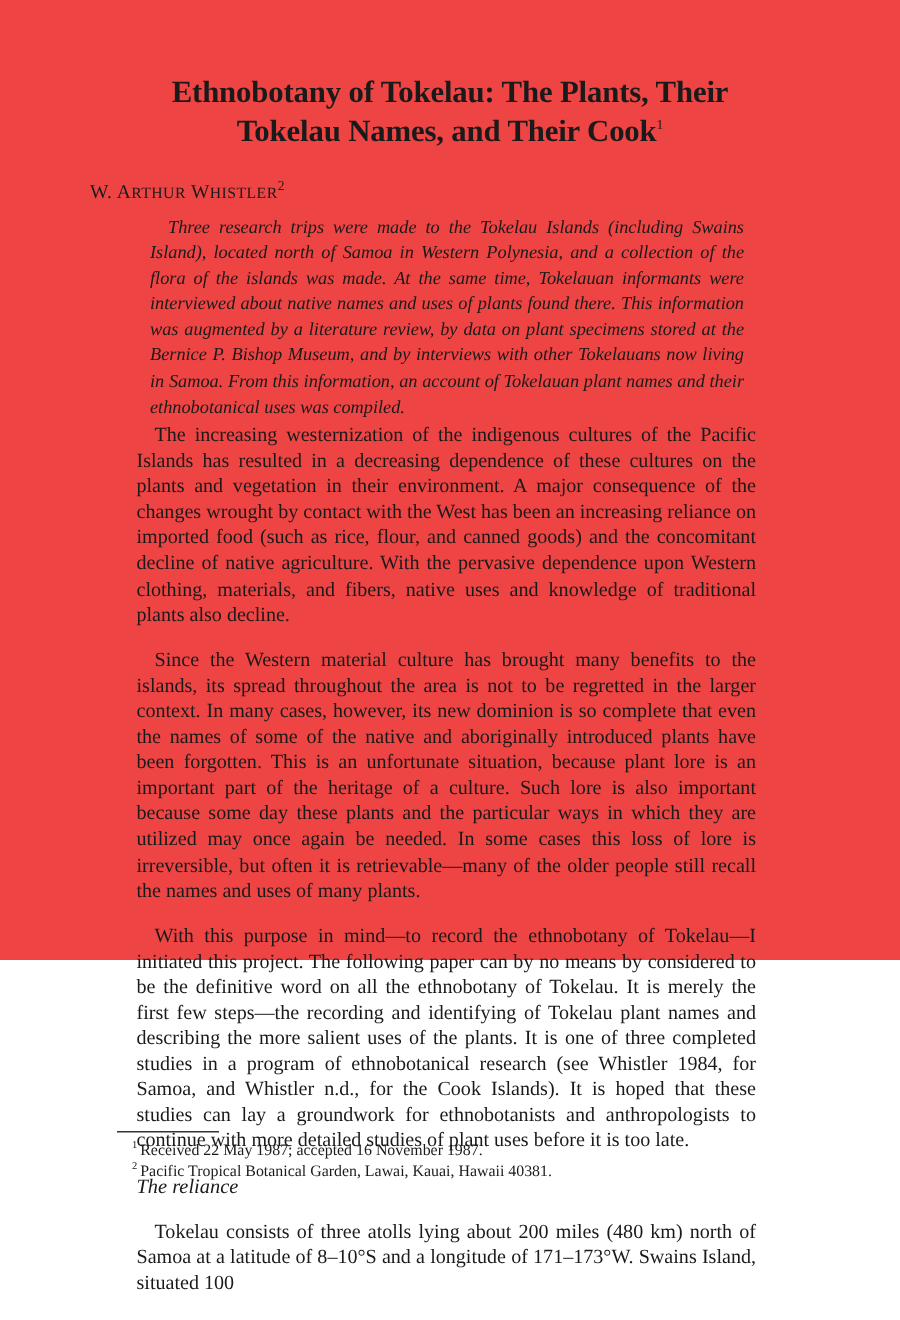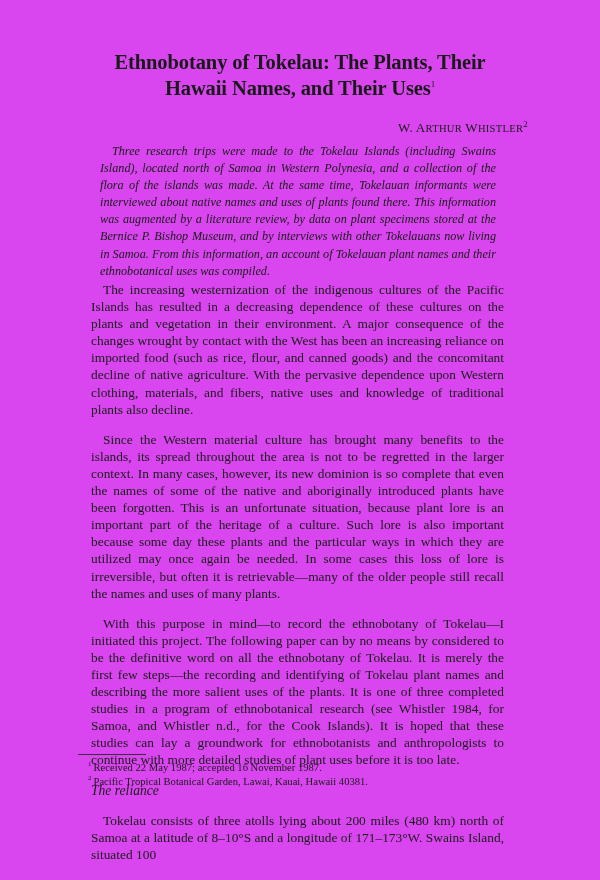--- a/index.html
+++ b/index.html
@@ -1,22 +1,22 @@
 <!DOCTYPE html>
 <html><head>
 <meta charset="utf-8">
 <style>
   html, body { margin: 0; padding: 0; background: #ffffff; }
   body { width: 600px; height: 880px; position: relative; overflow: hidden;
          font-family: "Liberation Serif", "DejaVu Serif", serif; color: #1a1a1a; }
-  .page { position: absolute; left: 0; top: 0; width: 600px; height: 880px; background: #d946ef; }
+  .page { position: absolute; left: 0; top: 0; width: 600px; height: 640px; background: #ef4444; }
   .title { position: absolute; left: 60px; width: 480px; top: 49px; text-align: center;
            font-weight: bold; font-size: 20.5px; line-height: 26px; letter-spacing: -0.1px; }
   .title sup, .author sup { font-size: 9px; vertical-align: super; line-height: 0; font-weight: normal; }
-  .author { position: absolute; left: 48px; width: 480px; top: 120px; text-align: right;
+  .author { position: absolute; left: 60px; width: 480px; top: 120px; text-align: left;
             font-size: 13px; letter-spacing: 0.3px; }
   .author .sc { font-size: 10.5px; }
   .abstract { position: absolute; left: 100px; width: 396px; top: 143px;
               font-style: italic; font-size: 12.2px; line-height: 17.1px; text-align: justify;
               text-indent: 12px; }
   .body { position: absolute; left: 78px; width: 439px; top: 268px;
           font-size: 13.4px; line-height: 17.1px; text-align: justify; }
   .body p { margin: 13px; text-indent: 12px; }
   .section-head { text-align: center; font-size: 10px; letter-spacing: 0.3px; margin: 15px 0 6px 0 !important;
                   text-indent: 0 !important; }
@@ -25,21 +25,21 @@
   .footnotes { position: absolute; left: 88px; top: 761px; width: 440px; font-size: 10.6px; line-height: 14px; }
   .footnotes div sup { font-size: 7px; vertical-align: super; line-height: 0; margin-right: 2px; }
 </style>
 </head>
 <body>
 
 <div class="page">
 
   <div class="title">
     <div>Ethnobotany of Tokelau: The Plants, Their</div>
-    <div><span>Hawaii Names, and Their Uses</span><sup>1</sup></div>
+    <div><span>Tokelau Names, and Their Cook</span><sup>1</sup></div>
   </div>
 
   <div class="author">
     <span>W. A</span><span class="sc">RTHUR</span>
     <span>W</span><span class="sc">HISTLER</span><sup>2</sup>
   </div>
 
   <div class="abstract">Three research trips were made to the Tokelau Islands (including Swains Island), located north of Samoa in Western Polynesia, and a collection of the flora of the islands was made. At the same time, Tokelauan informants were interviewed about native names and uses of plants found there. This information was augmented by a literature review, by data on plant specimens stored at the Bernice P. Bishop Museum, and by interviews with other Tokelauans now living in Samoa. From this information, an account of Tokelauan plant names and their ethnobotanical uses was compiled.</div>
 
   <div class="body">

